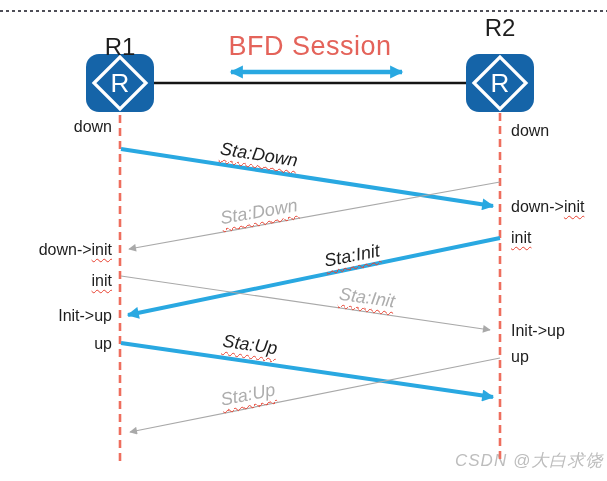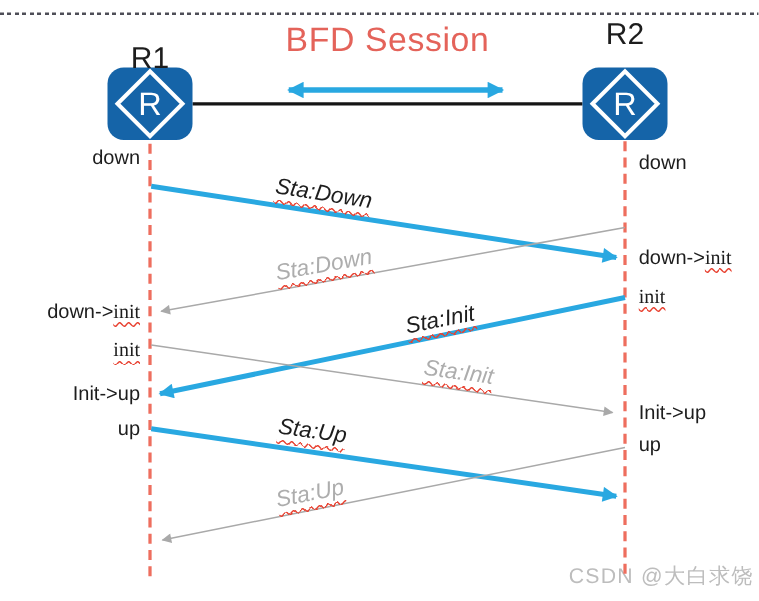--- a/index.html
+++ b/index.html
@@ -10,29 +10,29 @@
   .dotted-top{
     position:absolute;left:0;top:10px;width:100%;height:2px;
     background:repeating-linear-gradient(90deg,#4e4e57 0 3px,transparent 3px 6px);
   }
   .diagram-svg{position:absolute;left:0;top:0;z-index:1;}
   .lbl{position:absolute;z-index:2;white-space:nowrap;}
   .node-label{font-size:24px;transform:translate(-50%,-50%);}
   .session-title{font-size:27px;color:#e4635a;transform:translate(-50%,-50%);letter-spacing:0.5px;}
   .state{font-size:16px;transform:translateY(-50%);}
   .state.left{text-align:right;}
-  .sq{text-decoration-line:underline;text-decoration-style:wavy;text-decoration-color:#e8402f;text-decoration-thickness:1px;text-underline-offset:3px;font-family:Liberation Serif, serif;}
+  .sq{text-decoration-line:underline;text-decoration-style:wavy;text-decoration-color:#e8402f;text-decoration-thickness:1px;text-underline-offset:3px;}
   .msg{
     font-size:18px;font-style:italic;color:#1d1d1d;
     transform:translate(-50%,-50%) rotate(var(--r));
     text-decoration-line:underline;text-decoration-style:wavy;text-decoration-color:#e8402f;
     text-decoration-thickness:1px;text-underline-offset:4px;
   }
   .msg.faded{color:#adadad;}
-  .watermark{z-index:0;font-size:17px;color:#bdbdbd;letter-spacing:1px;}
+  .watermark{z-index:0;font-size:17px;color:#bdbdbd;letter-spacing:1px;font-style:italic;}
 </style>
 </head>
 <body>
 
 <div class="stage">
 
   <div class="dotted-top"></div>
 
   <div class="lbl watermark" style="left:455px;top:449px">CSDN @大白求饶</div>
 
@@ -68,21 +68,21 @@
 
     <g>
       <rect x="466" y="54" width="68" height="58" rx="13" fill="#1564a8"></rect>
       <path d="M474,83 L500,57 L526,83 L500,109 Z" fill="none" stroke="#ffffff" stroke-width="3.2"></path>
       <text x="500" y="92" text-anchor="middle" font-size="26" fill="#ffffff" font-family="Liberation Sans, DejaVu Sans, sans-serif">R</text>
     </g>
   </svg>
 
   <div class="lbl node-label" style="left:120px;top:47px">R1</div>
   <div class="lbl node-label" style="left:500px;top:28px">R2</div>
-  <div class="lbl session-title" style="left:310px;top:32px">BFD Session</div>
+  <div class="lbl session-title" style="left:310px;top:46px">BFD Session</div>
 
   <div class="lbl state left" style="right:495px;top:127px"><span>down</span><span class="sq"></span></div>
   <div class="lbl state left" style="right:495px;top:250px"><span>down-&gt;</span><span class="sq">init</span></div>
   <div class="lbl state left" style="right:495px;top:281px"><span></span><span class="sq">init</span></div>
   <div class="lbl state left" style="right:495px;top:316px"><span>Init-&gt;up</span><span class="sq"></span></div>
   <div class="lbl state left" style="right:495px;top:344px"><span>up</span><span class="sq"></span></div>
 
   <div class="lbl state" style="left:511px;top:131px"><span>down</span><span class="sq"></span></div>
   <div class="lbl state" style="left:511px;top:207px"><span>down-&gt;</span><span class="sq">init</span></div>
   <div class="lbl state" style="left:511px;top:238px"><span></span><span class="sq">init</span></div>

